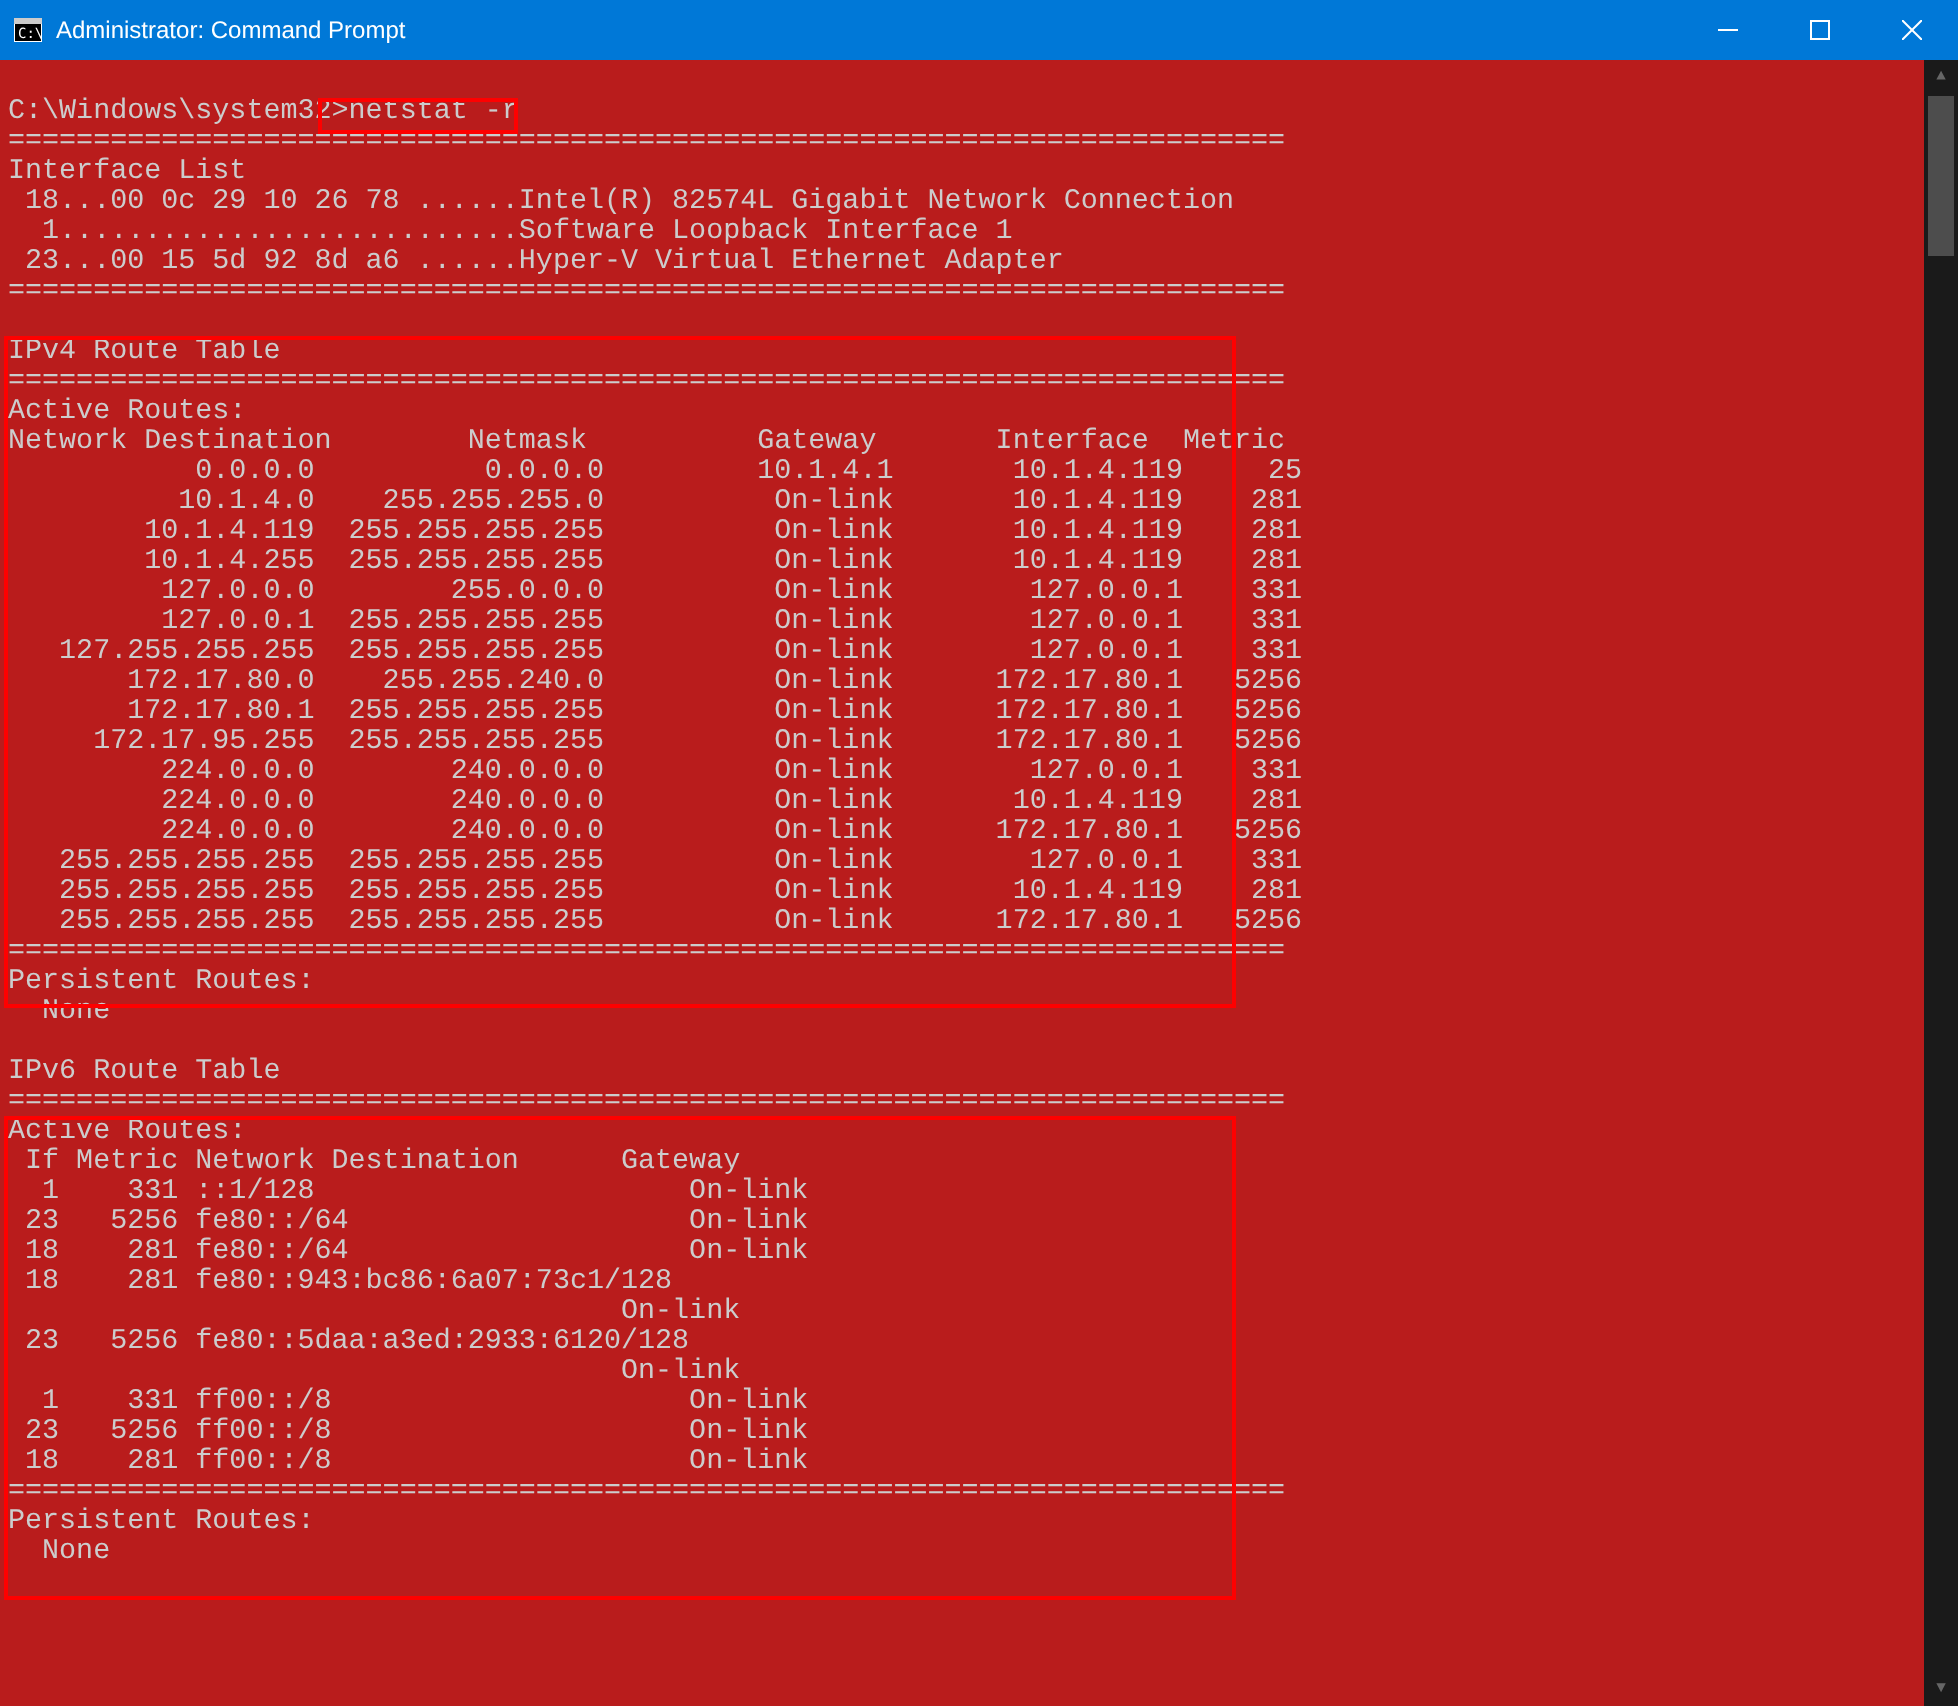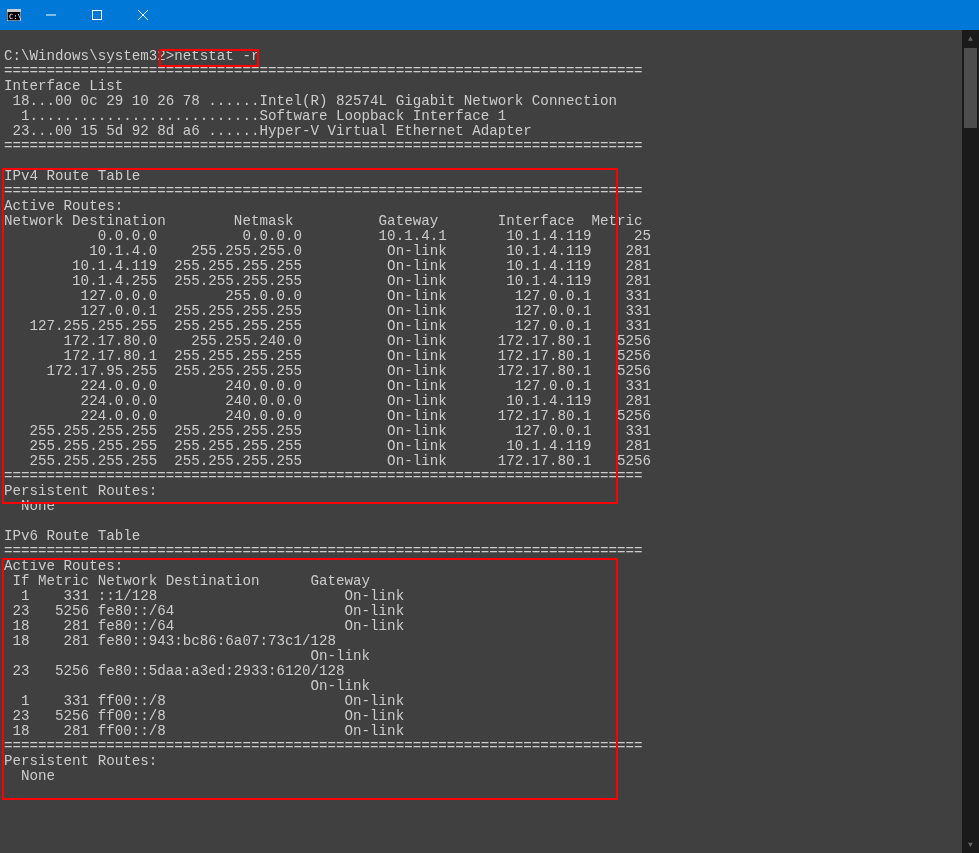--- a/index.html
+++ b/index.html
@@ -36,21 +36,21 @@
   .win-btn {
     width: 46px;
     height: 100%;
     display: flex;
     align-items: center;
     justify-content: center;
     color: #fff;
     font-size: 10px;
   }
   .terminal {
-    background: #404040;
+    background: #b91c1c;
     color: #ccc;
     padding: 4px 4px 4px 4px;
     font-family: Consolas, 'Courier New', monospace;
     font-size: 14.2px;
     line-height: 15px;
     white-space: pre;
     height: calc(100% - 30px);
     overflow: hidden;
     position: relative;
   }
@@ -90,20 +90,21 @@
 <body>
 
 <div class="titlebar">
   <span class="titlebar-icon">
     <svg width="14" height="12" viewBox="0 0 14 12">
       <rect x="0" y="0" width="14" height="12" fill="#000" stroke="#fff" stroke-width="1"></rect>
       <rect x="0" y="0" width="14" height="3" fill="#ccc"></rect>
       <text x="2" y="10" font-size="7" fill="#fff" font-family="monospace">C:\</text>
     </svg>
   </span>
+  <span class="titlebar-title">Administrator: Command Prompt</span>
   <div class="win-controls">
     <div class="win-btn">
       <svg width="10" height="10">
           <line x1="0" y1="5" x2="10" y2="5" stroke="#fff" stroke-width="1"></line>
         </svg>
     </div>
     <div class="win-btn">
       <svg width="10" height="10">
           <rect x="0.5" y="0.5" width="9" height="9" fill="none" stroke="#fff" stroke-width="1"></rect>
         </svg>

